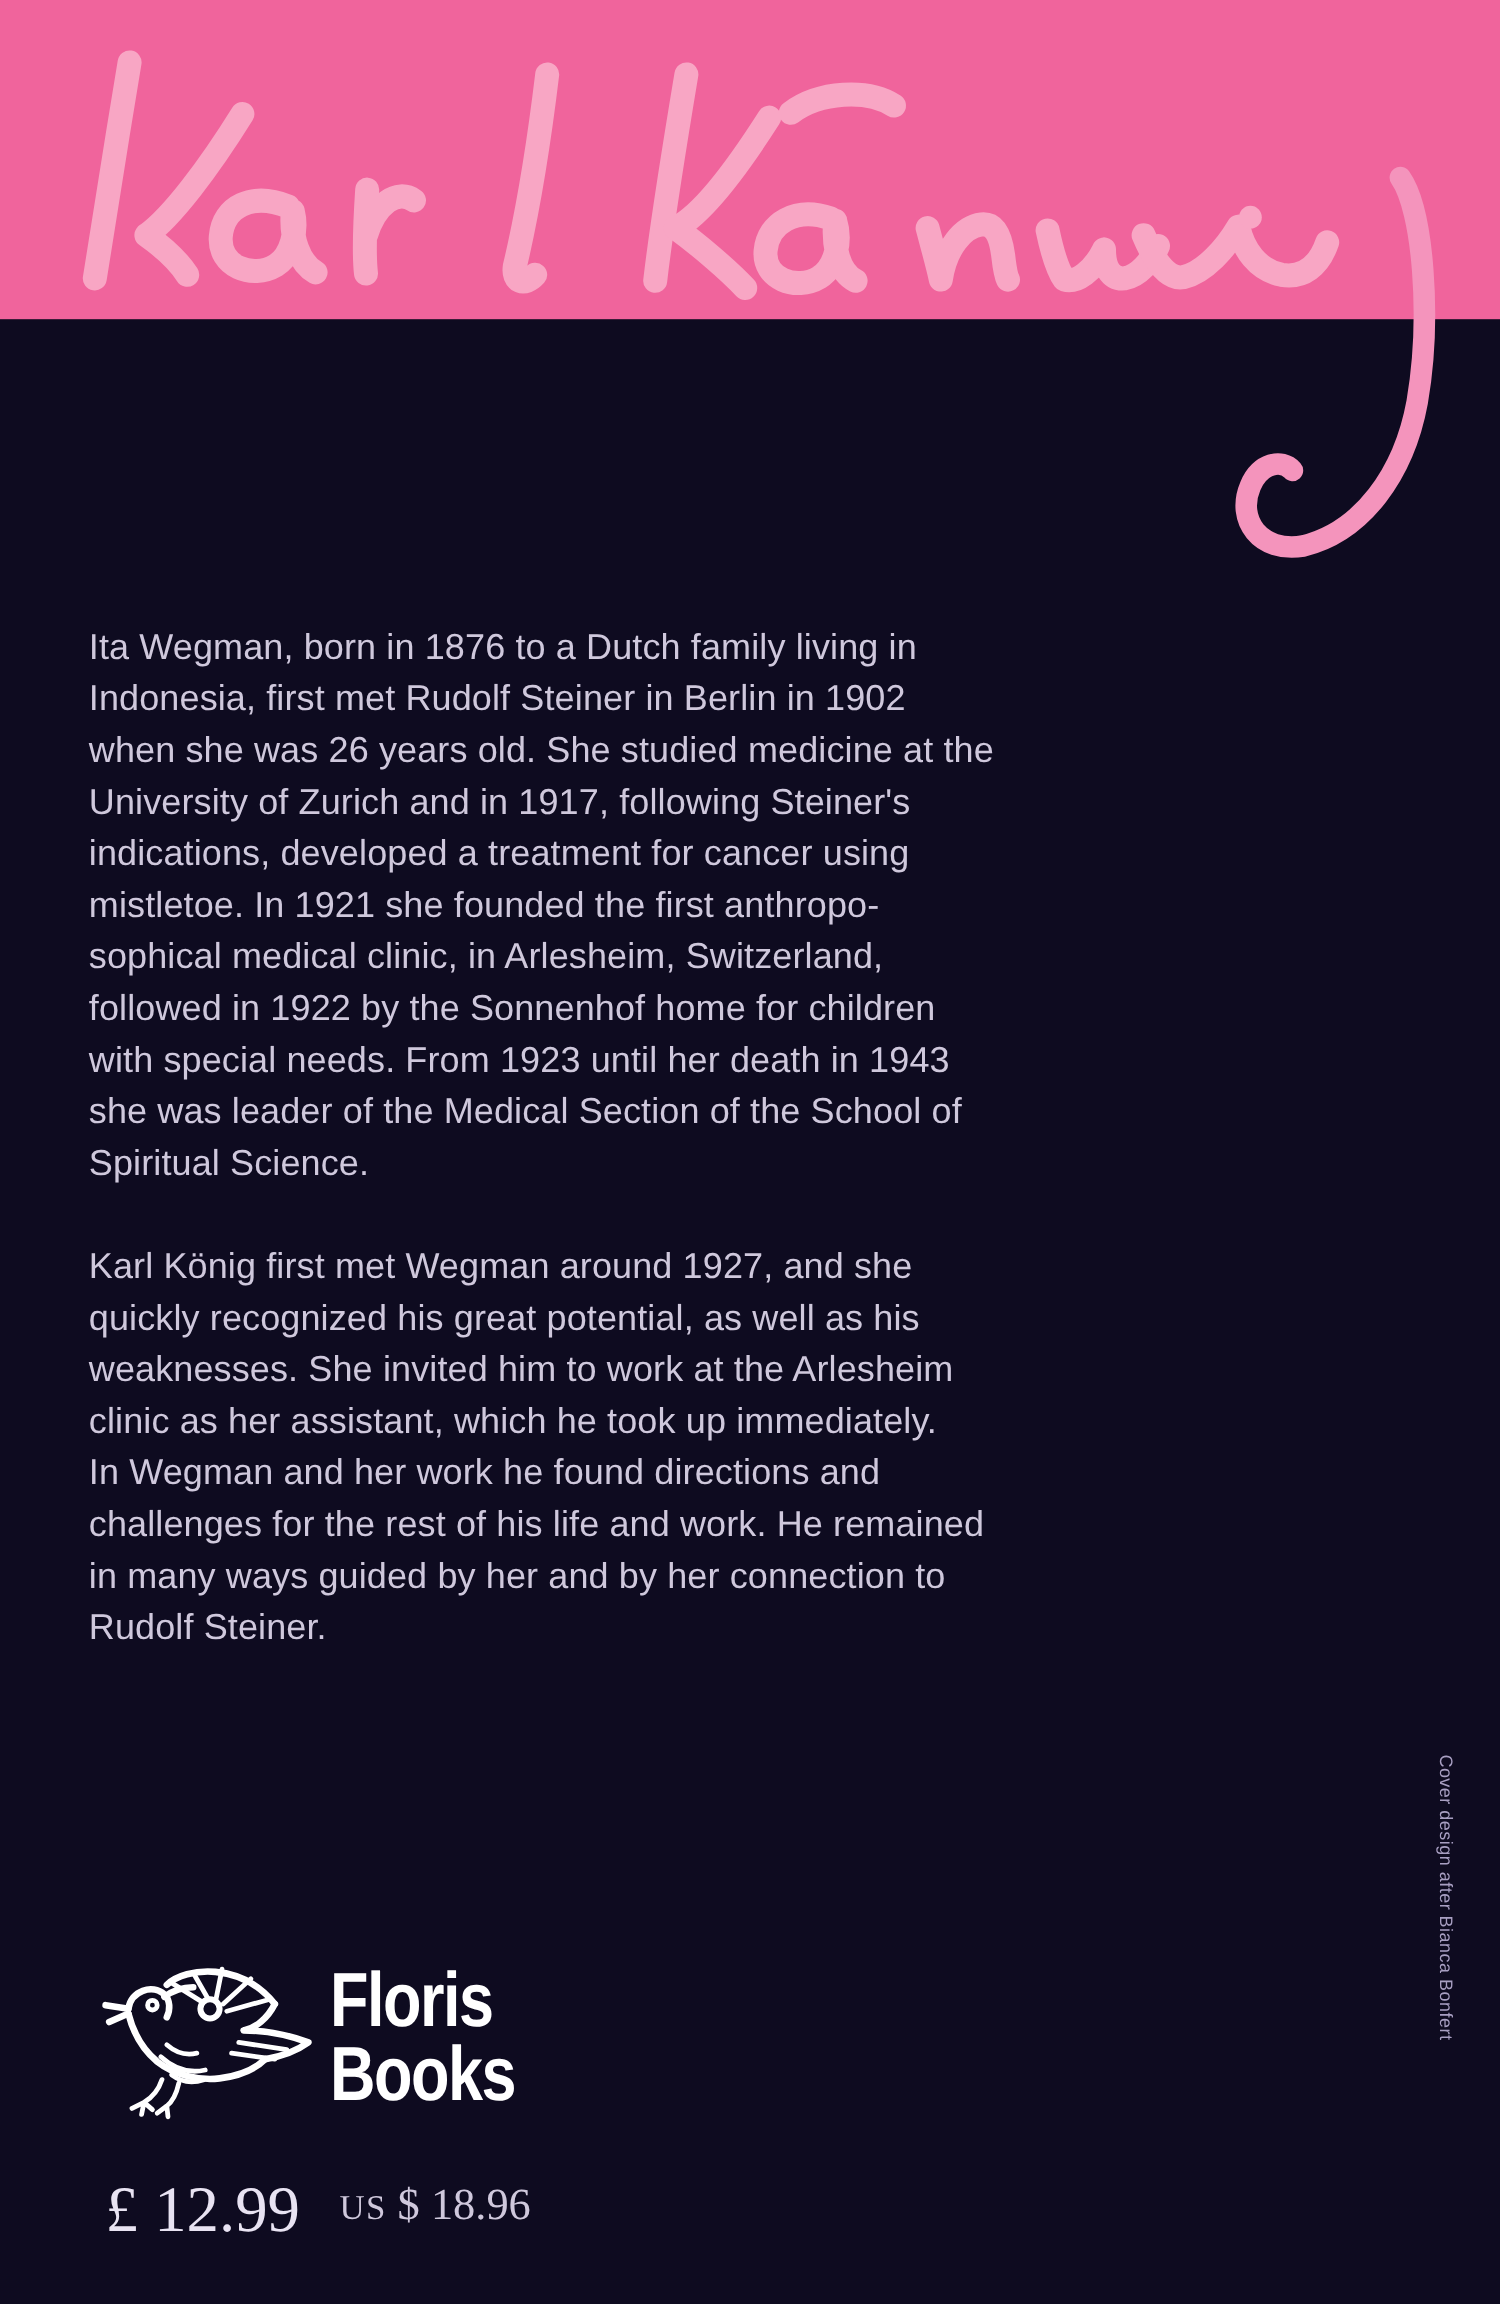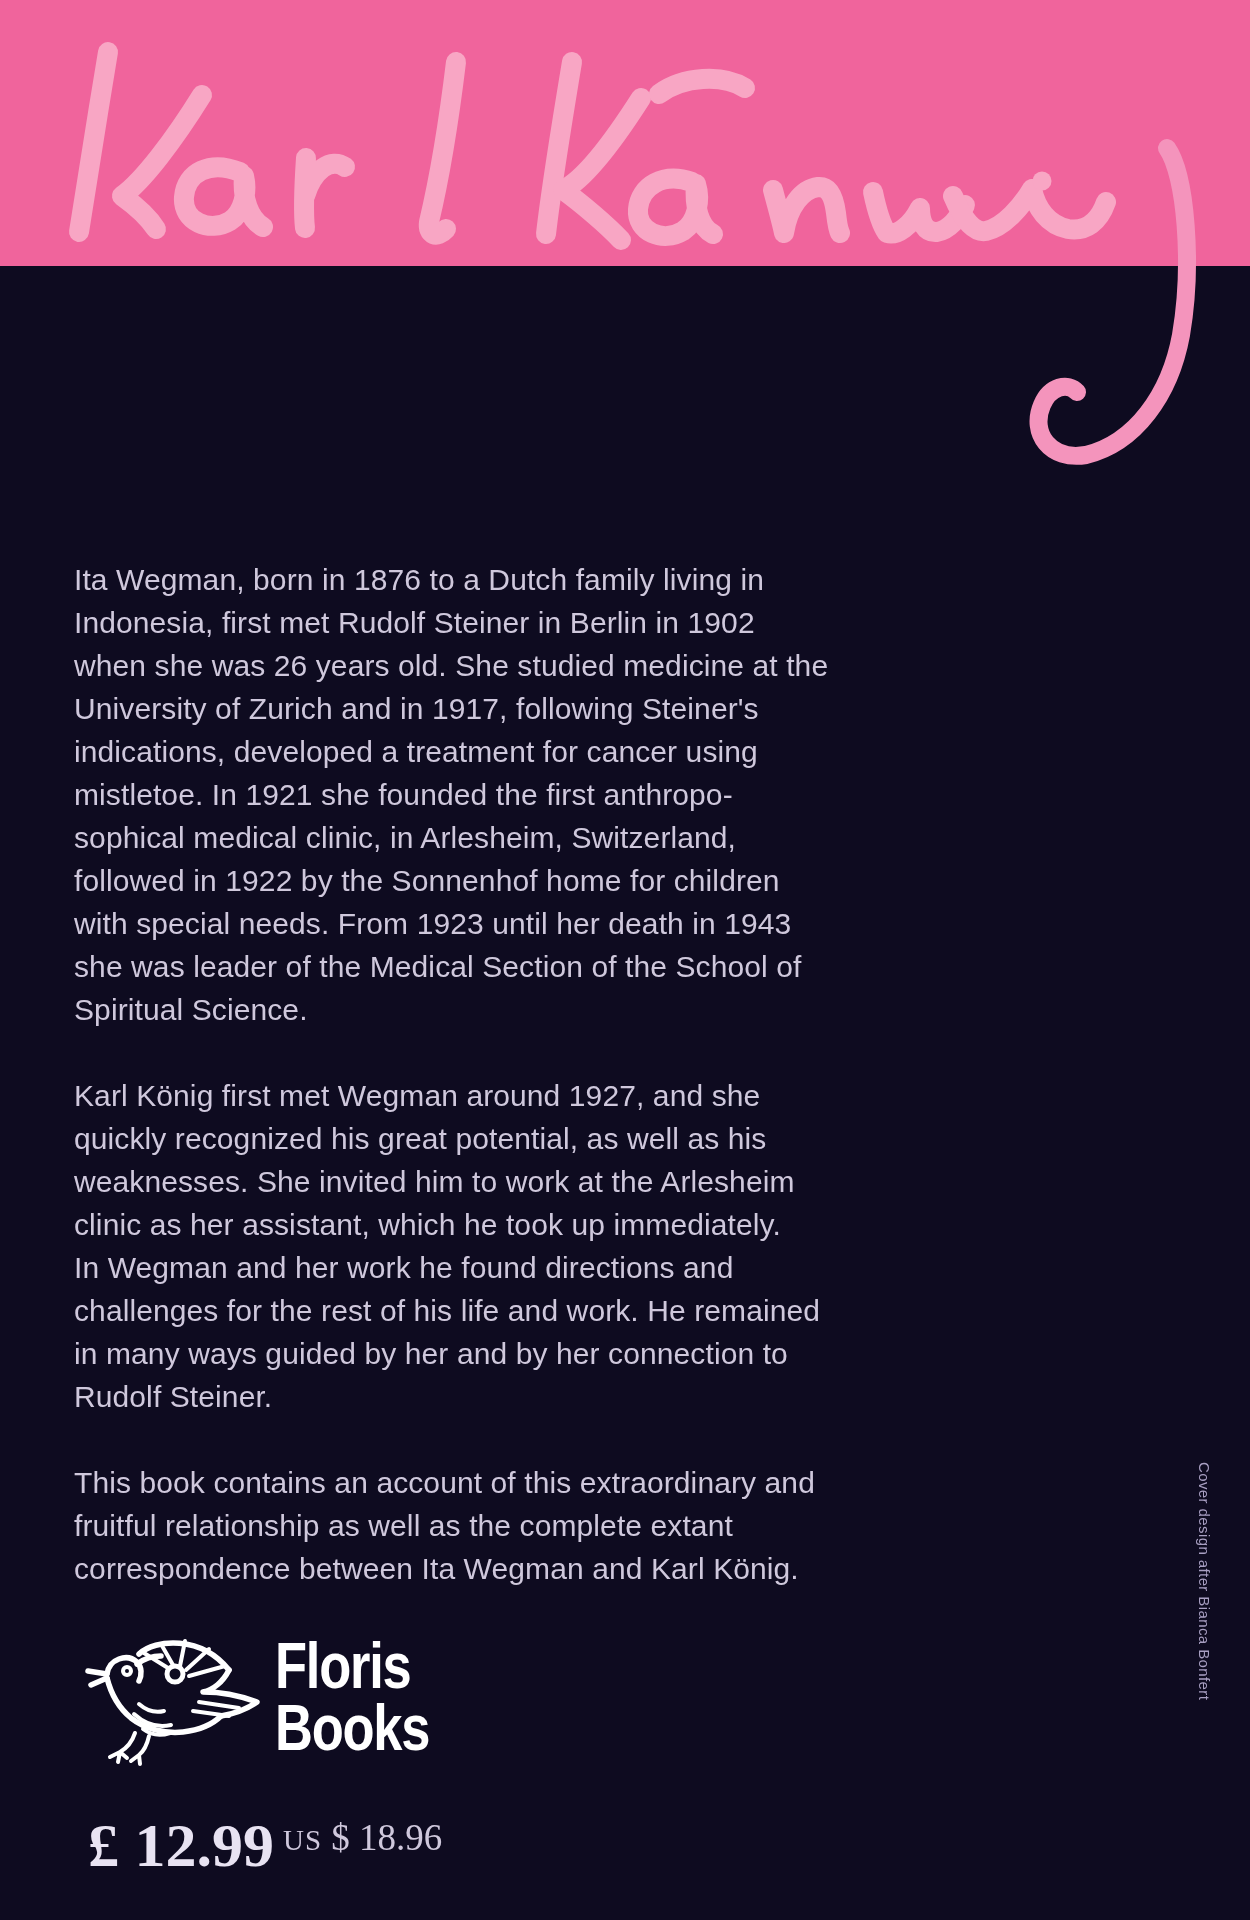--- a/index.html
+++ b/index.html
@@ -27,36 +27,36 @@
   .sig-svg{
     position:absolute;left:0;top:0;width:1250px;height:470px;
   }
   .sig-svg path{fill:none;stroke-linecap:round;stroke-linejoin:round;}
   .sig-word{stroke:var(--signature-pink);stroke-width:20px;}
   .sig-tail{stroke:var(--tail-pink);stroke-width:18px;}
   .sig-dot{fill:var(--signature-pink);}
   .blurb{
     position:absolute;left:74px;top:518px;width:880px;
     color:var(--body-text);
-    font-size:30px;line-height:43px;letter-spacing:0.1px;margin-top:40px;
+    font-size:30px;line-height:43px;letter-spacing:0.1px;
   }
   .blurb p{white-space:pre-line;margin:0 0 43px 0;}
   .logo{position:absolute;left:83px;top:1632px;width:420px;height:170px;}
   .bird{position:absolute;left:0;top:2px;}
   .bird path{fill:none;stroke:var(--logo-white);stroke-width:5.5px;stroke-linecap:round;stroke-linejoin:round;}
   .bird .thin{stroke-width:4px;}
   .logo-text{
     position:absolute;left:192px;top:3px;
     color:var(--logo-white);
     font-weight:bold;font-size:64px;line-height:62px;letter-spacing:-1.5px;
     transform:scaleX(0.82);transform-origin:left top;
   }
   .price-gbp{
     position:absolute;left:88px;top:1810px;
-    font-family:"Liberation Serif",serif;font-weight:bold;font-size:62px;
+    font-family:"Liberation Serif",serif;font-weight:normal;font-size:54px;
     color:var(--price-text);
   }
   .price-usd{
     position:absolute;left:283px;top:1816px;
     font-family:"Liberation Serif",serif;font-size:37px;
     color:var(--body-text);
   }
   .price-usd .us-label{font-size:29px;letter-spacing:1px;text-align:right;}
   .credit{
     position:absolute;left:1196px;top:1462px;
@@ -105,23 +105,20 @@
 she was leader of the Medical Section of the School of
 Spiritual Science.</p>
   <p>Karl König first met Wegman around 1927, and she
 quickly recognized his great potential, as well as his
 weaknesses. She invited him to work at the Arlesheim
 clinic as her assistant, which he took up immediately.
 In Wegman and her work he found directions and
 challenges for the rest of his life and work. He remained
 in many ways guided by her and by her connection to
 Rudolf Steiner.</p>
-  <p>This book contains an account of this extraordinary and
-fruitful relationship as well as the complete extant
-correspondence between Ita Wegman and Karl König.</p>
 </div>
 
 <div class="logo">
   <svg class="bird" width="180" height="135" viewBox="0 -10 180 135">
 
     <path d="M5,27 L24,30 M8,41 L24,34"></path>
 
     <path d="M24,30 C26,15 44,9 54,18 C59,23 59,31 56,37"></path>
     <circle cx="44" cy="27" r="4" fill="none" stroke="#ffffff" stroke-width="4"></circle>
 

